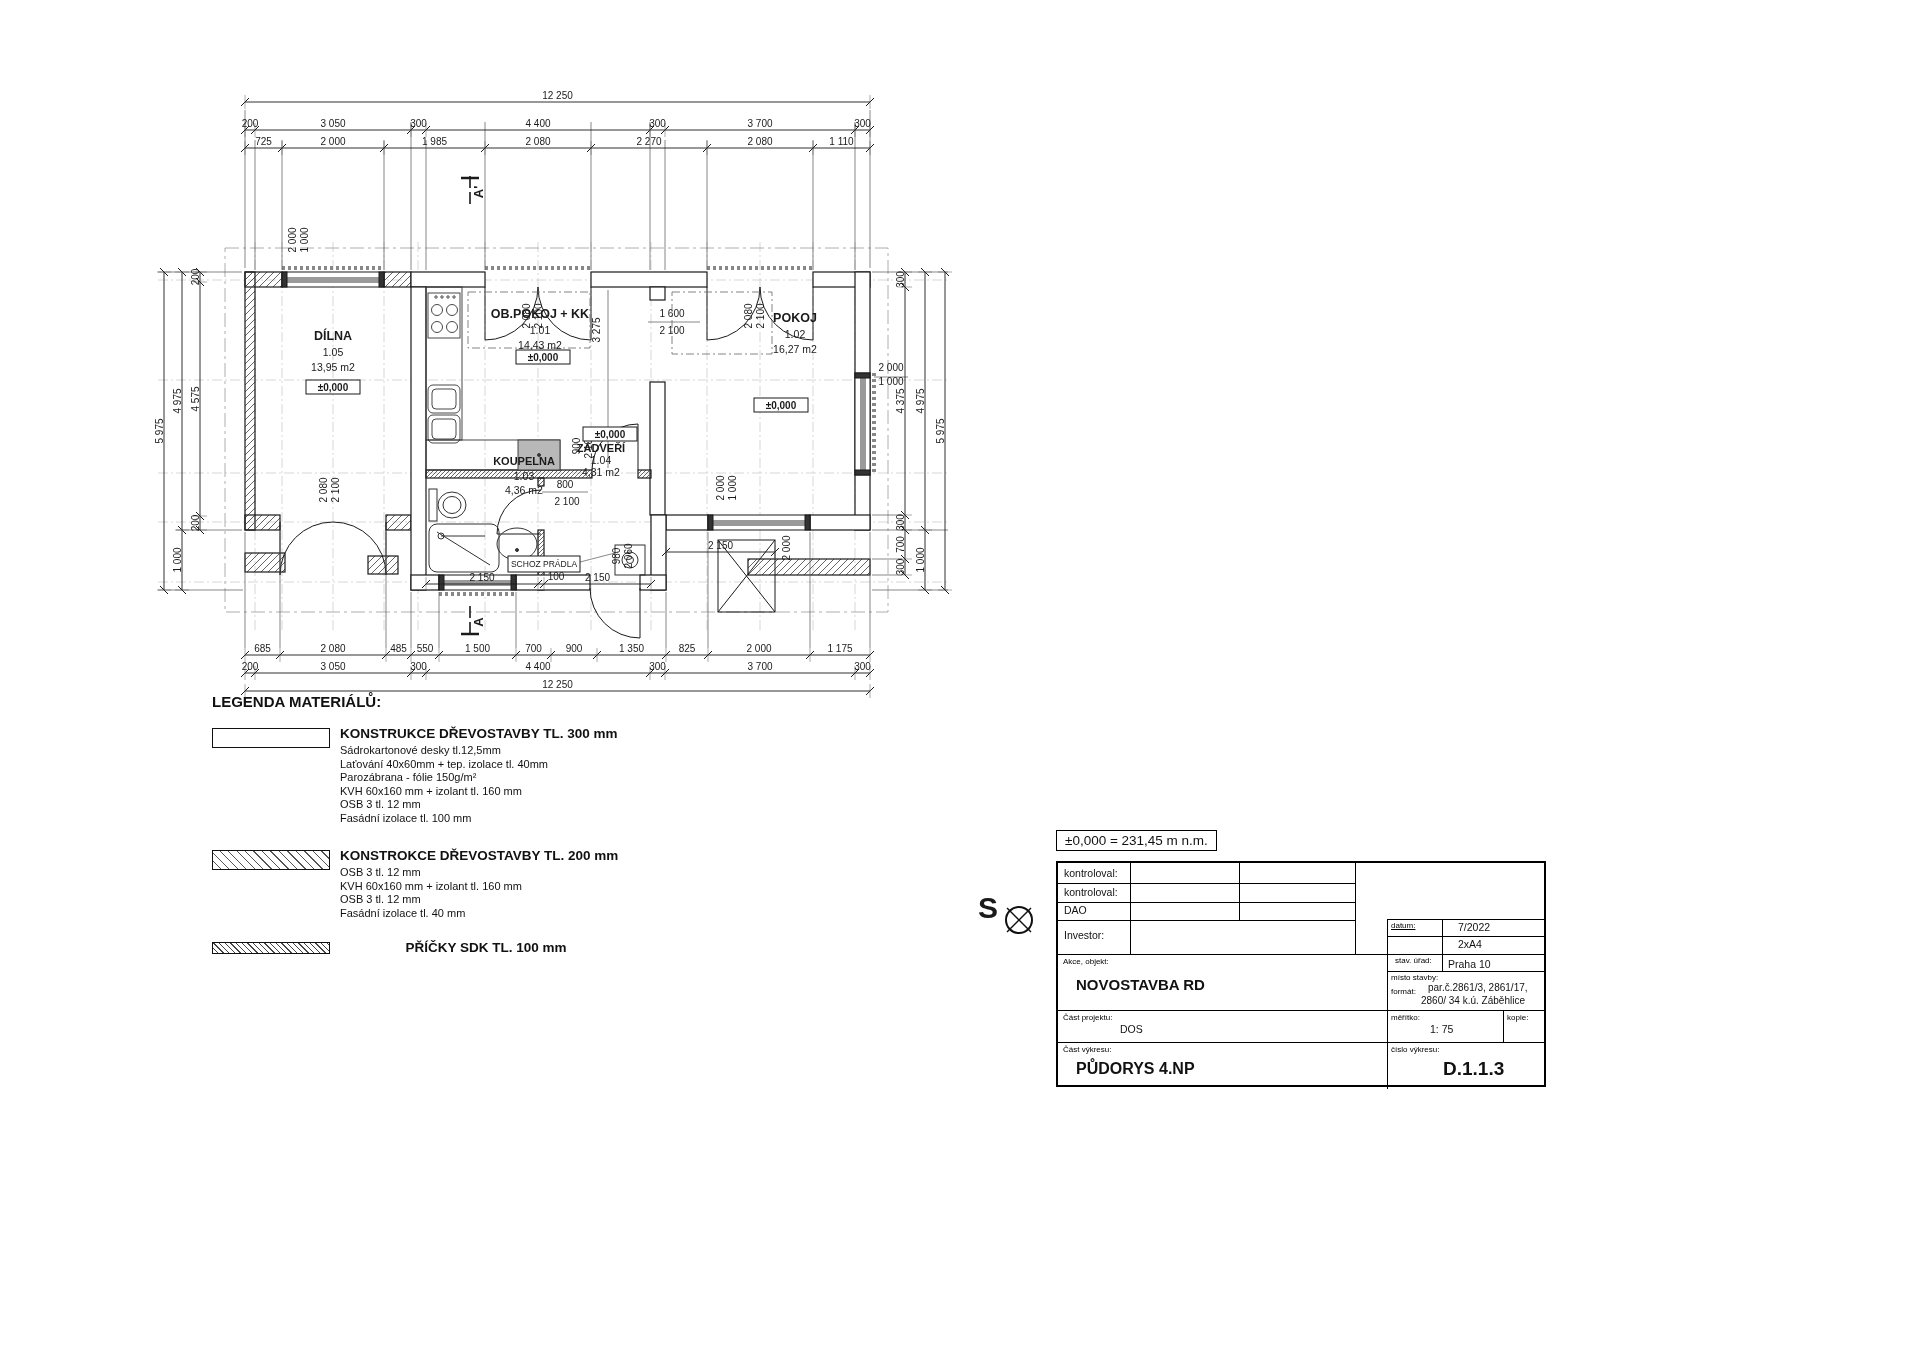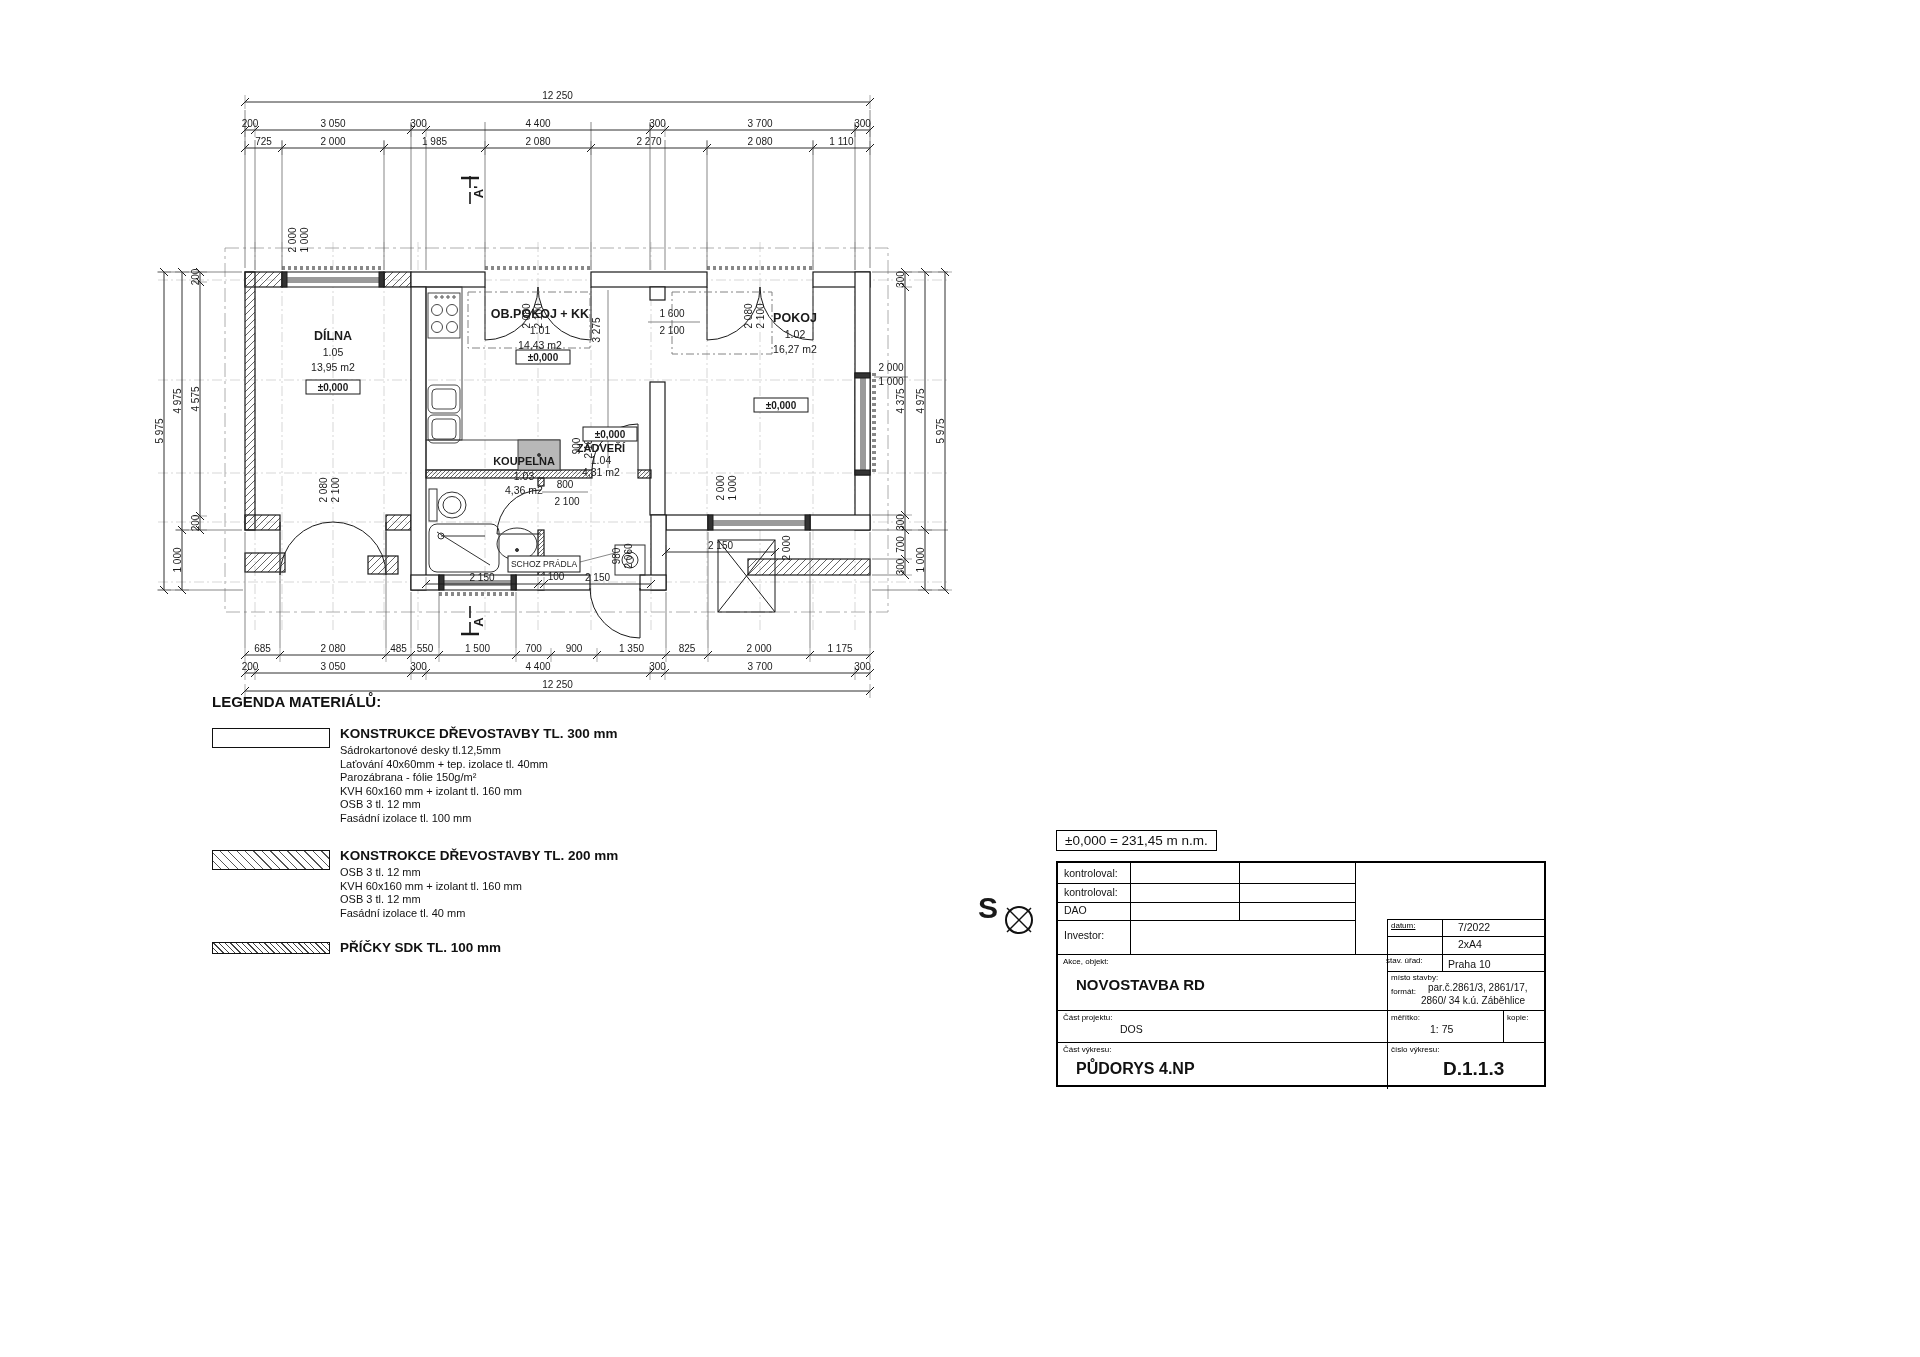--- a/index.html
+++ b/index.html
@@ -561,21 +561,21 @@
   <div class="lg-item" style="top:155px;width:420px;">
     <div class="sw hatch"></div>
     <div class="lg-body">
       <div class="lg-h">KONSTROKCE DŘEVOSTAVBY TL. 200 mm</div>
       <div class="lg-l">OSB 3 tl. 12 mm</div>
       <div class="lg-l">KVH 60x160 mm + izolant tl. 160 mm</div>
       <div class="lg-l">OSB 3 tl. 12 mm</div>
       <div class="lg-l">Fasádní izolace tl. 40 mm</div>
     </div>
   </div>
-  <div class="lg-item" style="top:247px;width:420px;">
+  <div class="lg-item" style="top:247px;width:420px;text-align:center;">
     <div class="sw hatch2"></div>
     <div class="lg-body" style="padding-top:0;">
       <div class="lg-h" style="margin-top:0;">PŘÍČKY SDK TL. 100 mm</div>
     </div>
   </div>
 </div>
 
 <div class="elev">±0,000 = 231,45 m n.m.</div>
 
 <div class="north">
@@ -609,21 +609,21 @@
 
   <span class="val" style="left:6px;top:4px;">kontroloval:</span>
   <span class="val" style="left:6px;top:23px;">kontroloval:</span>
   <span class="val" style="left:6px;top:41px;">DAO</span>
   <span class="val" style="left:6px;top:66px;">Investor:</span>
 
   <span class="lab" style="left:333px;top:58px;text-decoration:underline;">datum:</span>
   <span class="val" style="left:400px;top:58px;">7/2022</span>
   <span class="lab" style="left:333px;top:76px;margin-top:48px;">formát:</span>
   <span class="val" style="left:400px;top:75px;">2xA4</span>
-  <span class="lab" style="left:328px;top:93px;">stav. úřad:</span>
+  <span class="lab" style="left:337px;top:93px;">stav. úřad:</span>
   <span class="val" style="left:390px;top:95px;">Praha 10</span>
 
   <span class="lab" style="left:5px;top:94px;">Akce, objekt:</span>
   <span class="val" style="left:18px;top:113px;font-size:15px;font-weight:bold;">NOVOSTAVBA RD</span>
 
   <span class="lab" style="left:333px;top:110px;">místo stavby:</span>
   <span class="val" style="left:370px;top:119px;font-size:10px;">par.č.2861/3, 2861/17,</span>
   <span class="val" style="left:363px;top:132px;font-size:10px;">2860/ 34 k.ú. Záběhlice</span>
 
   <span class="lab" style="left:5px;top:150px;">Část projektu:</span>

